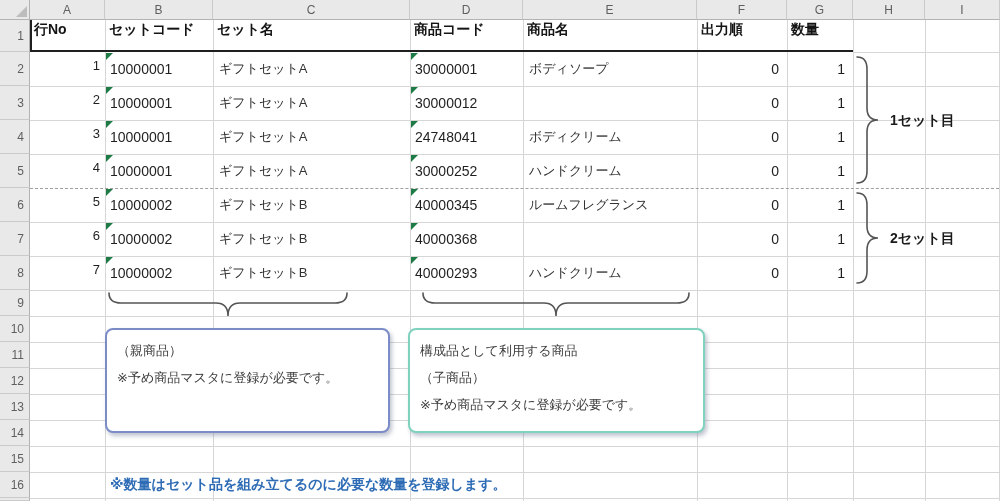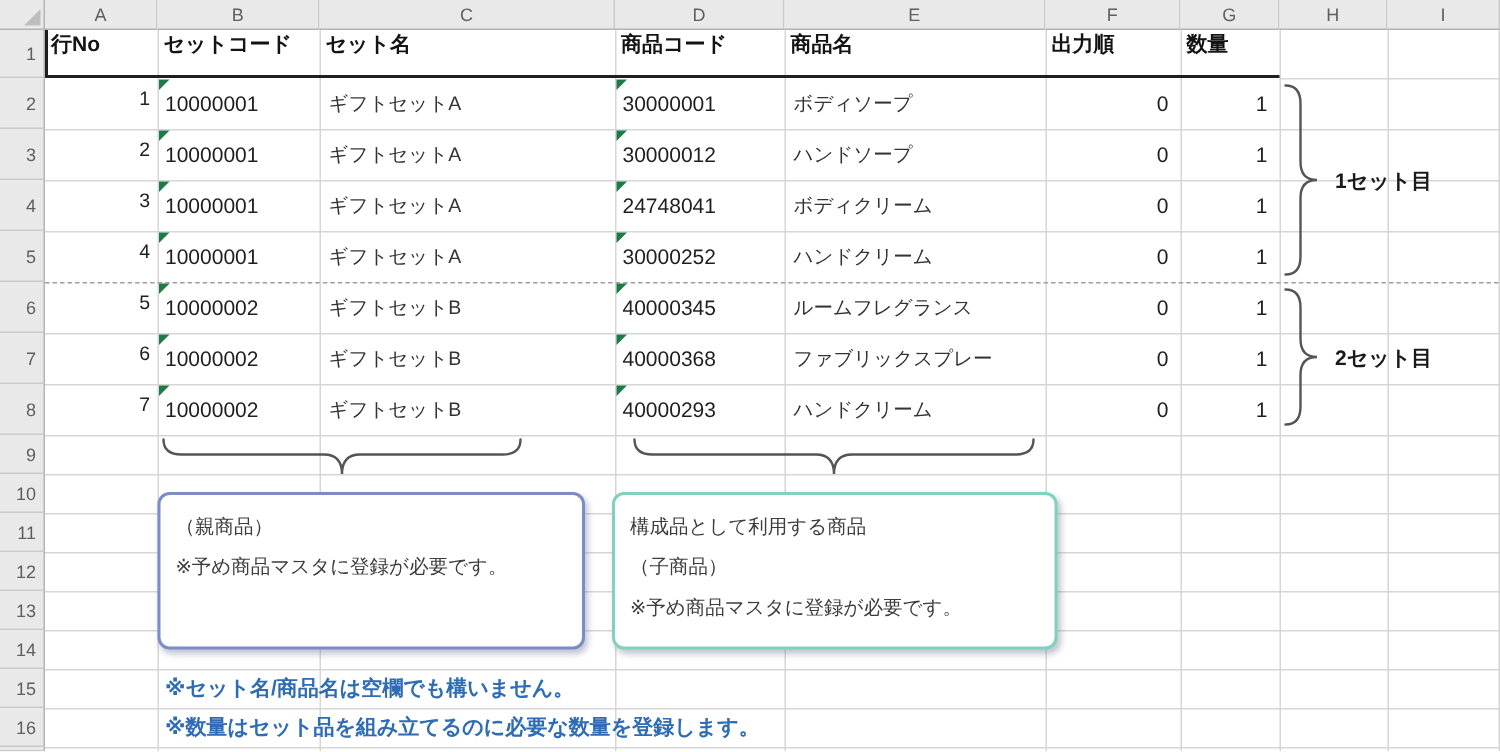--- a/index.html
+++ b/index.html
@@ -133,21 +133,20 @@
   <div class="c cc r2">ギフトセットA</div>
   <div class="c cd r2">30000001</div>
   <div class="c ce r2">ボディソープ</div>
   <div class="c cf r2">0</div>
   <div class="c cg r2">1</div>
 
   <div class="c ca r3">2</div>
   <div class="c cb r3">10000001</div>
   <div class="c cc r3">ギフトセットA</div>
   <div class="c cd r3">30000012</div>
-  <div class="c ce r3">ハンドソープ</div>
   <div class="c cf r3">0</div>
   <div class="c cg r3">1</div>
 
   <div class="c ca r4">3</div>
   <div class="c cb r4">10000001</div>
   <div class="c cc r4">ギフトセットA</div>
   <div class="c cd r4">24748041</div>
   <div class="c ce r4">ボディクリーム</div>
   <div class="c cf r4">0</div>
   <div class="c cg r4">1</div>
@@ -165,21 +164,20 @@
   <div class="c cc r6">ギフトセットB</div>
   <div class="c cd r6">40000345</div>
   <div class="c ce r6">ルームフレグランス</div>
   <div class="c cf r6">0</div>
   <div class="c cg r6">1</div>
 
   <div class="c ca r7">6</div>
   <div class="c cb r7">10000002</div>
   <div class="c cc r7">ギフトセットB</div>
   <div class="c cd r7">40000368</div>
-  <div class="c ce r7">ファブリックスプレー</div>
   <div class="c cf r7">0</div>
   <div class="c cg r7">1</div>
 
   <div class="c ca r8">7</div>
   <div class="c cb r8">10000002</div>
   <div class="c cc r8">ギフトセットB</div>
   <div class="c cd r8">40000293</div>
   <div class="c ce r8">ハンドクリーム</div>
   <div class="c cf r8">0</div>
   <div class="c cg r8">1</div>
@@ -219,16 +217,15 @@
   <div class="box box-parent">
     <div>（親商品）</div>
     <div>※予め商品マスタに登録が必要です。</div>
   </div>
   <div class="box box-child">
     <div>構成品として利用する商品</div>
     <div>（子商品）</div>
     <div>※予め商品マスタに登録が必要です。</div>
   </div>
 
-  <div class="note r15">※セット名/商品名は空欄でも構いません。</div>
   <div class="note r16">※数量はセット品を組み立てるのに必要な数量を登録します。</div>
 
 </div>
 
 </body></html>

